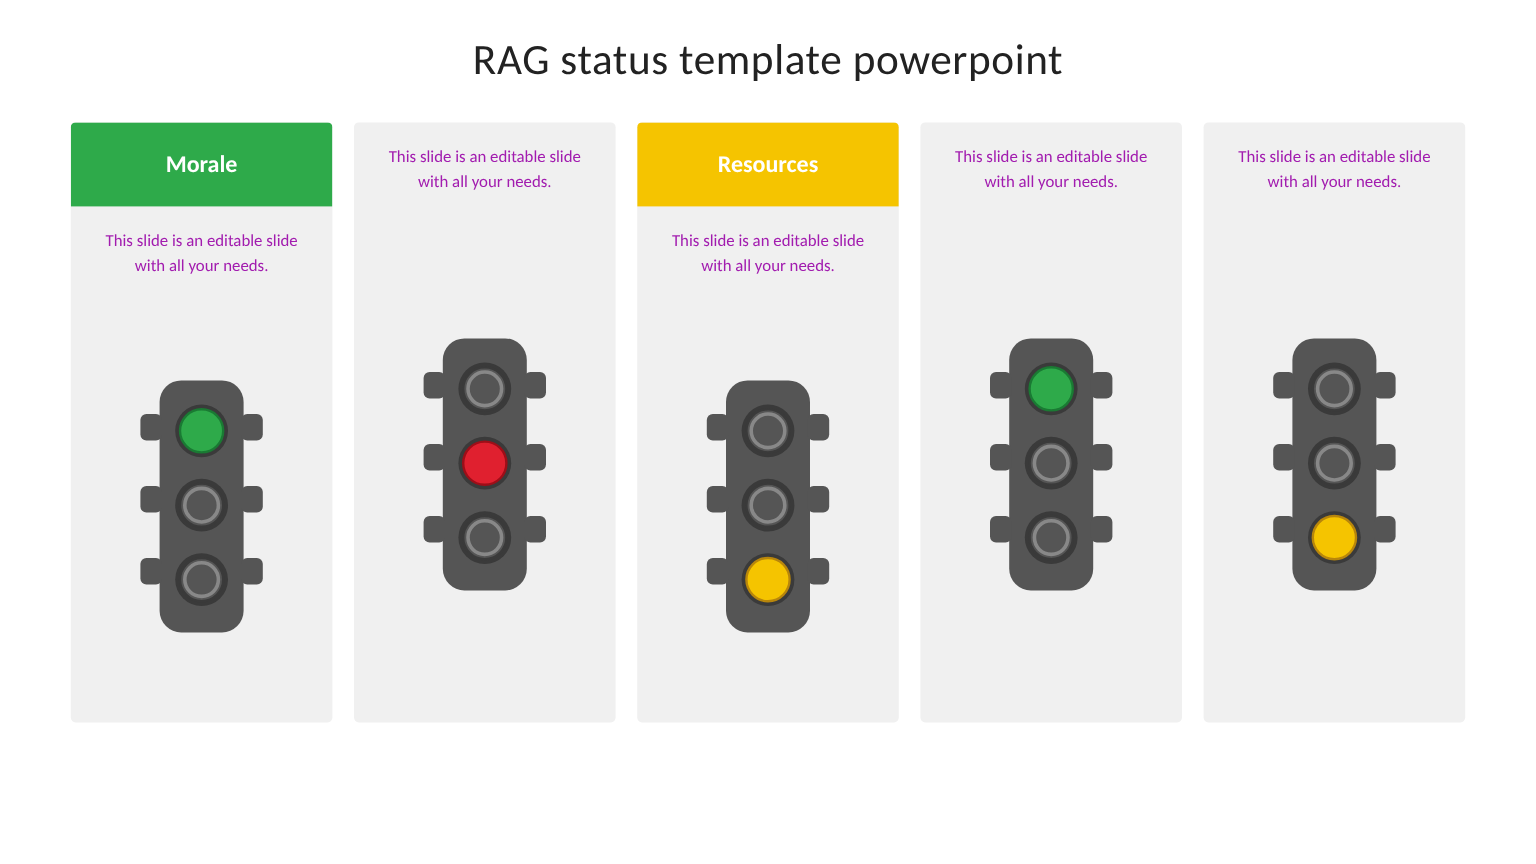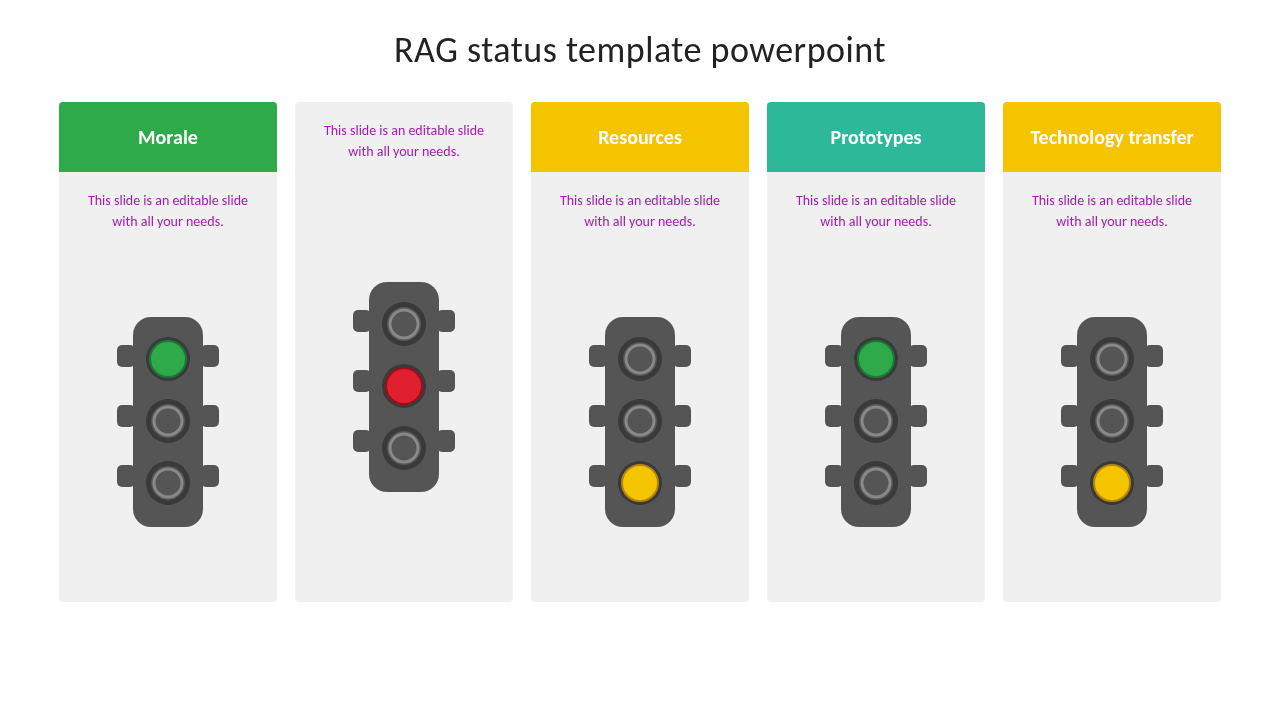--- a/index.html
+++ b/index.html
@@ -184,21 +184,20 @@
 
     <circle cx="65" cy="176" r="22" fill="#3a3a3a"></circle>
 
     <circle cx="65" cy="176" r="18" fill="#f5c400" stroke="#b8860b" stroke-width="2"></circle>
   <circle cx="65" cy="52" r="14" fill="none" stroke="#888" stroke-width="3"></circle>
           <circle cx="65" cy="114" r="14" fill="none" stroke="#888" stroke-width="3"></circle>
         </svg>
       </div>
     </div>
     <div class="card">
-      <div class="card-header teal">Prototypes</div>
       <div class="card-body">This slide is an editable slide with all your needs.</div>
       <div class="traffic-light-wrap">
         <svg viewBox="0 0 130 230" class="traffic-light">
 
     <rect x="30" y="10" width="70" height="210" rx="18" ry="18" fill="#555555"></rect>
 
     <rect x="14" y="38" width="18" height="22" rx="5" ry="5" fill="#555555"></rect>
 
     <rect x="14" y="98" width="18" height="22" rx="5" ry="5" fill="#555555"></rect>
 
@@ -220,21 +219,20 @@
 
     <circle cx="65" cy="176" r="22" fill="#3a3a3a"></circle>
 
     <circle cx="65" cy="176" r="18" fill="#555555" stroke="#3a3a3a" stroke-width="2"></circle>
   <circle cx="65" cy="114" r="14" fill="none" stroke="#888" stroke-width="3"></circle>
           <circle cx="65" cy="176" r="14" fill="none" stroke="#888" stroke-width="3"></circle>
         </svg>
       </div>
     </div>
     <div class="card">
-      <div class="card-header yellow">Technology transfer</div>
       <div class="card-body">This slide is an editable slide with all your needs.</div>
       <div class="traffic-light-wrap">
         <svg viewBox="0 0 130 230" class="traffic-light">
 
     <rect x="30" y="10" width="70" height="210" rx="18" ry="18" fill="#555555"></rect>
 
     <rect x="14" y="38" width="18" height="22" rx="5" ry="5" fill="#555555"></rect>
 
     <rect x="14" y="98" width="18" height="22" rx="5" ry="5" fill="#555555"></rect>
 

